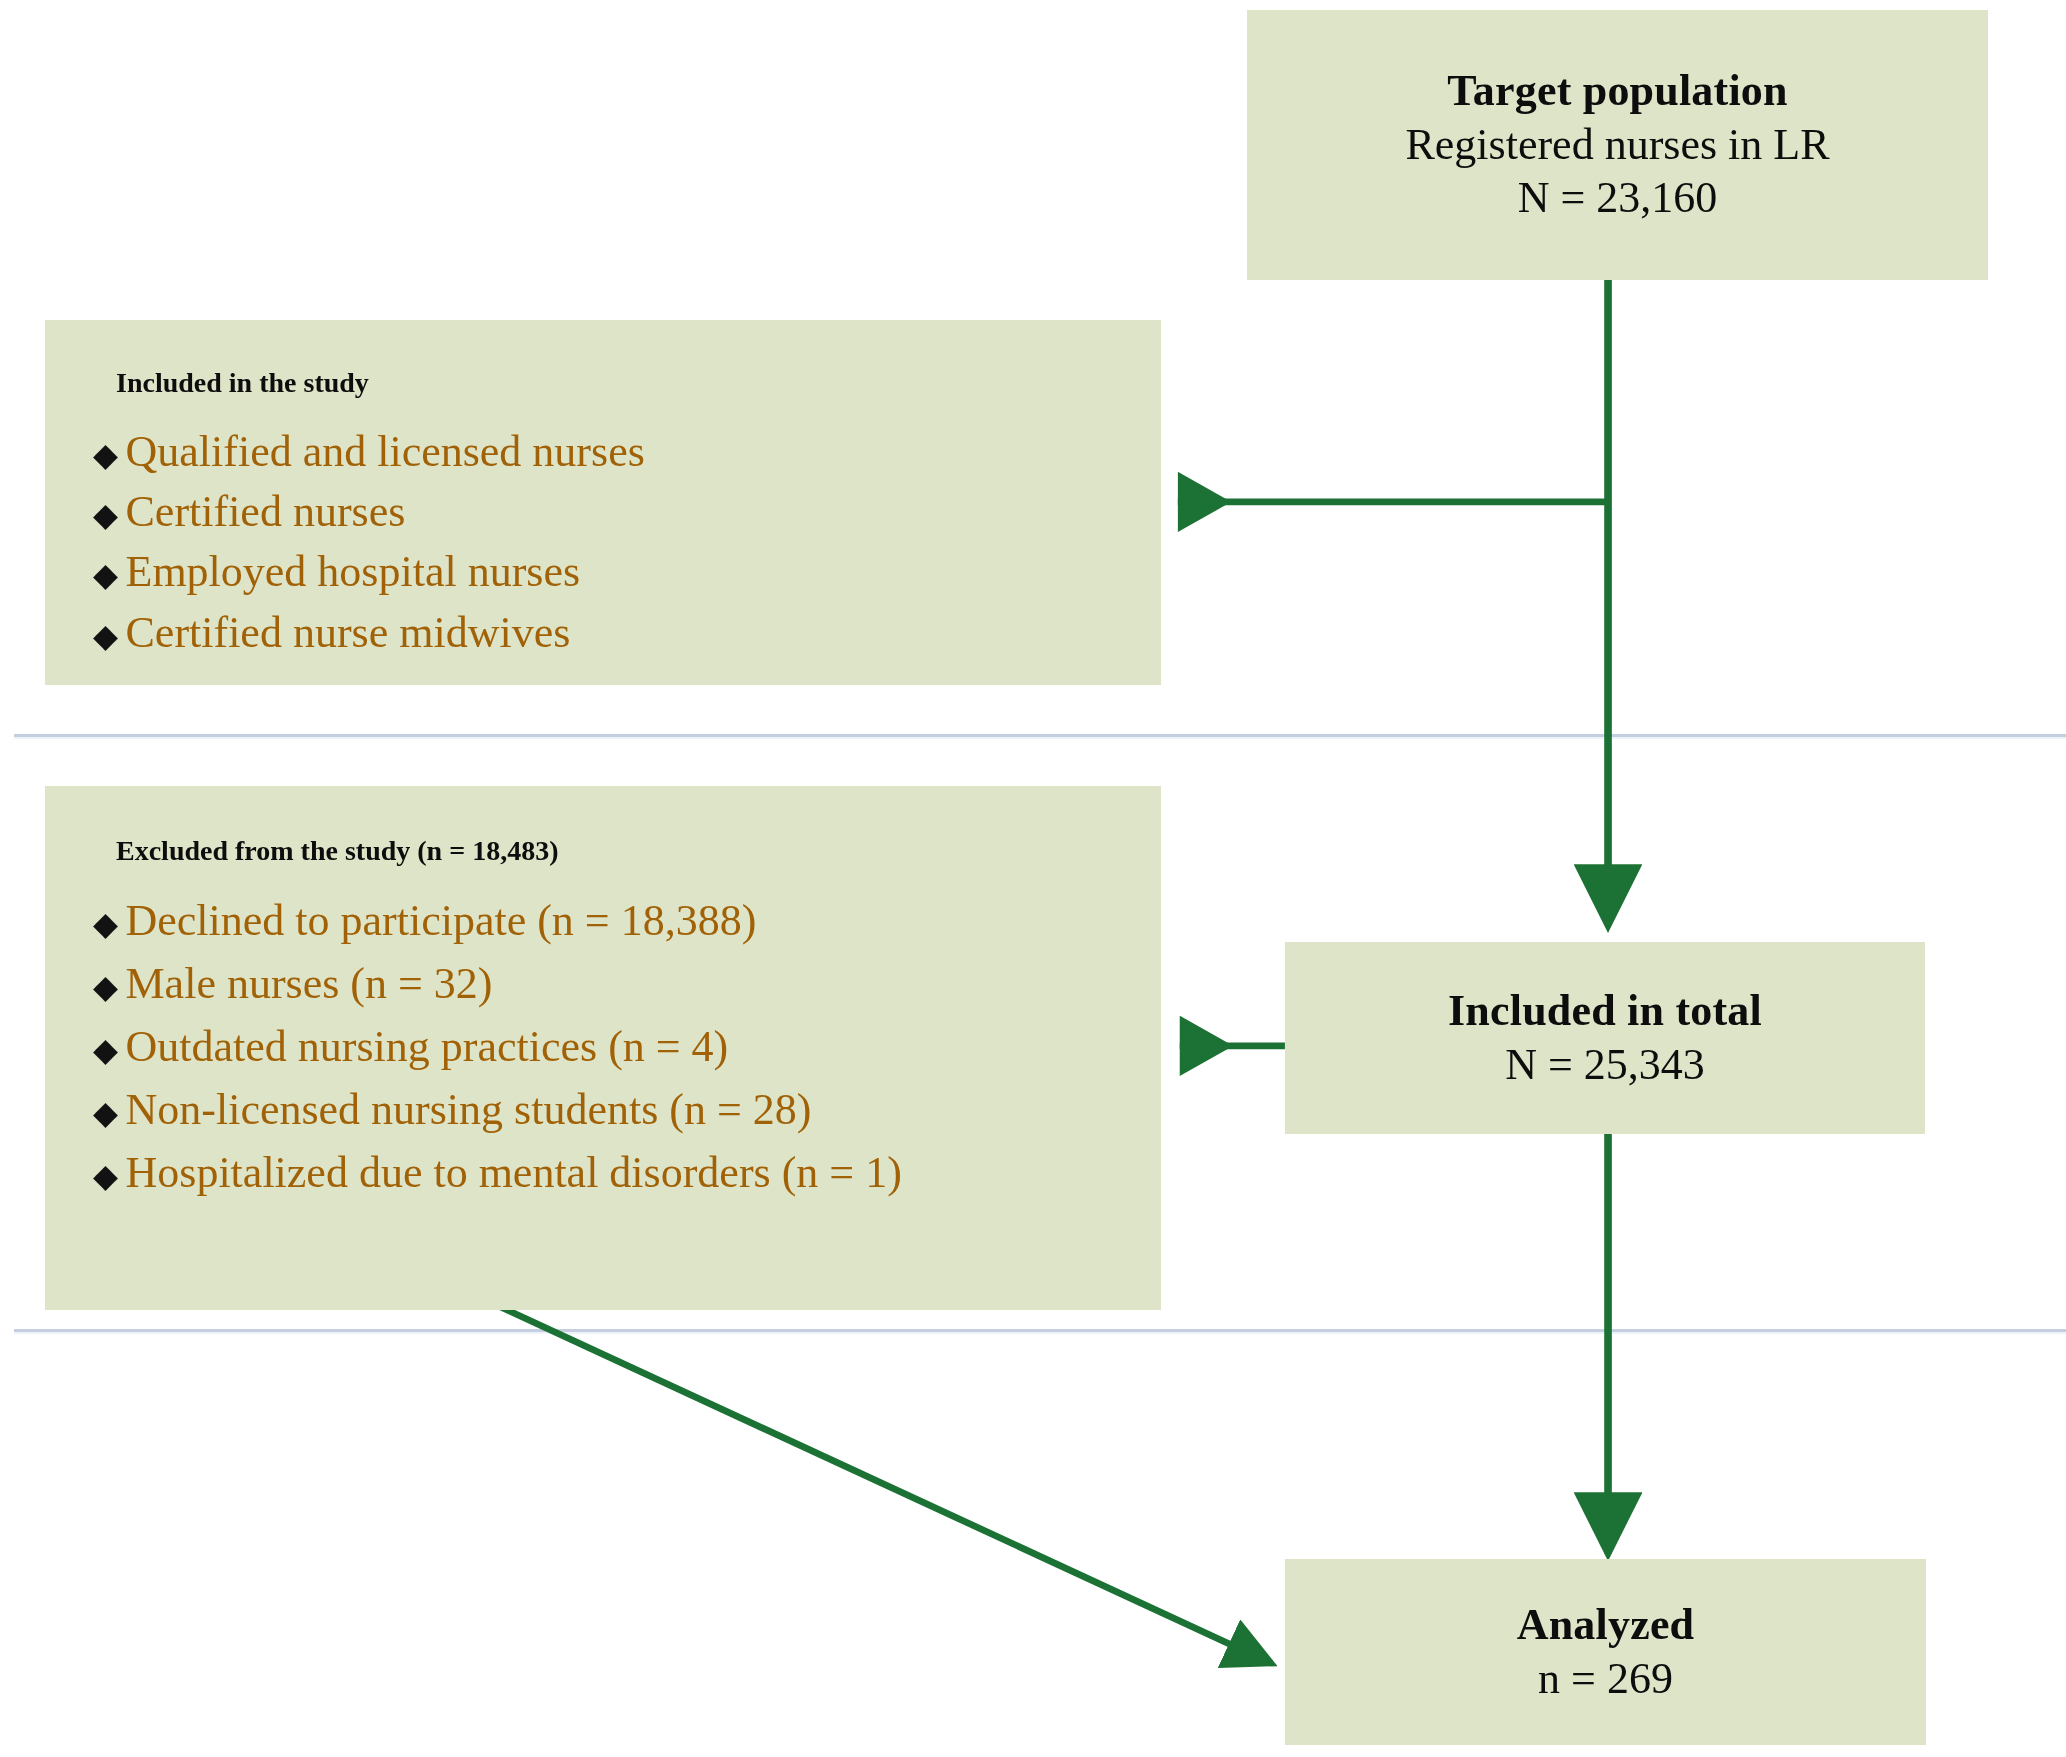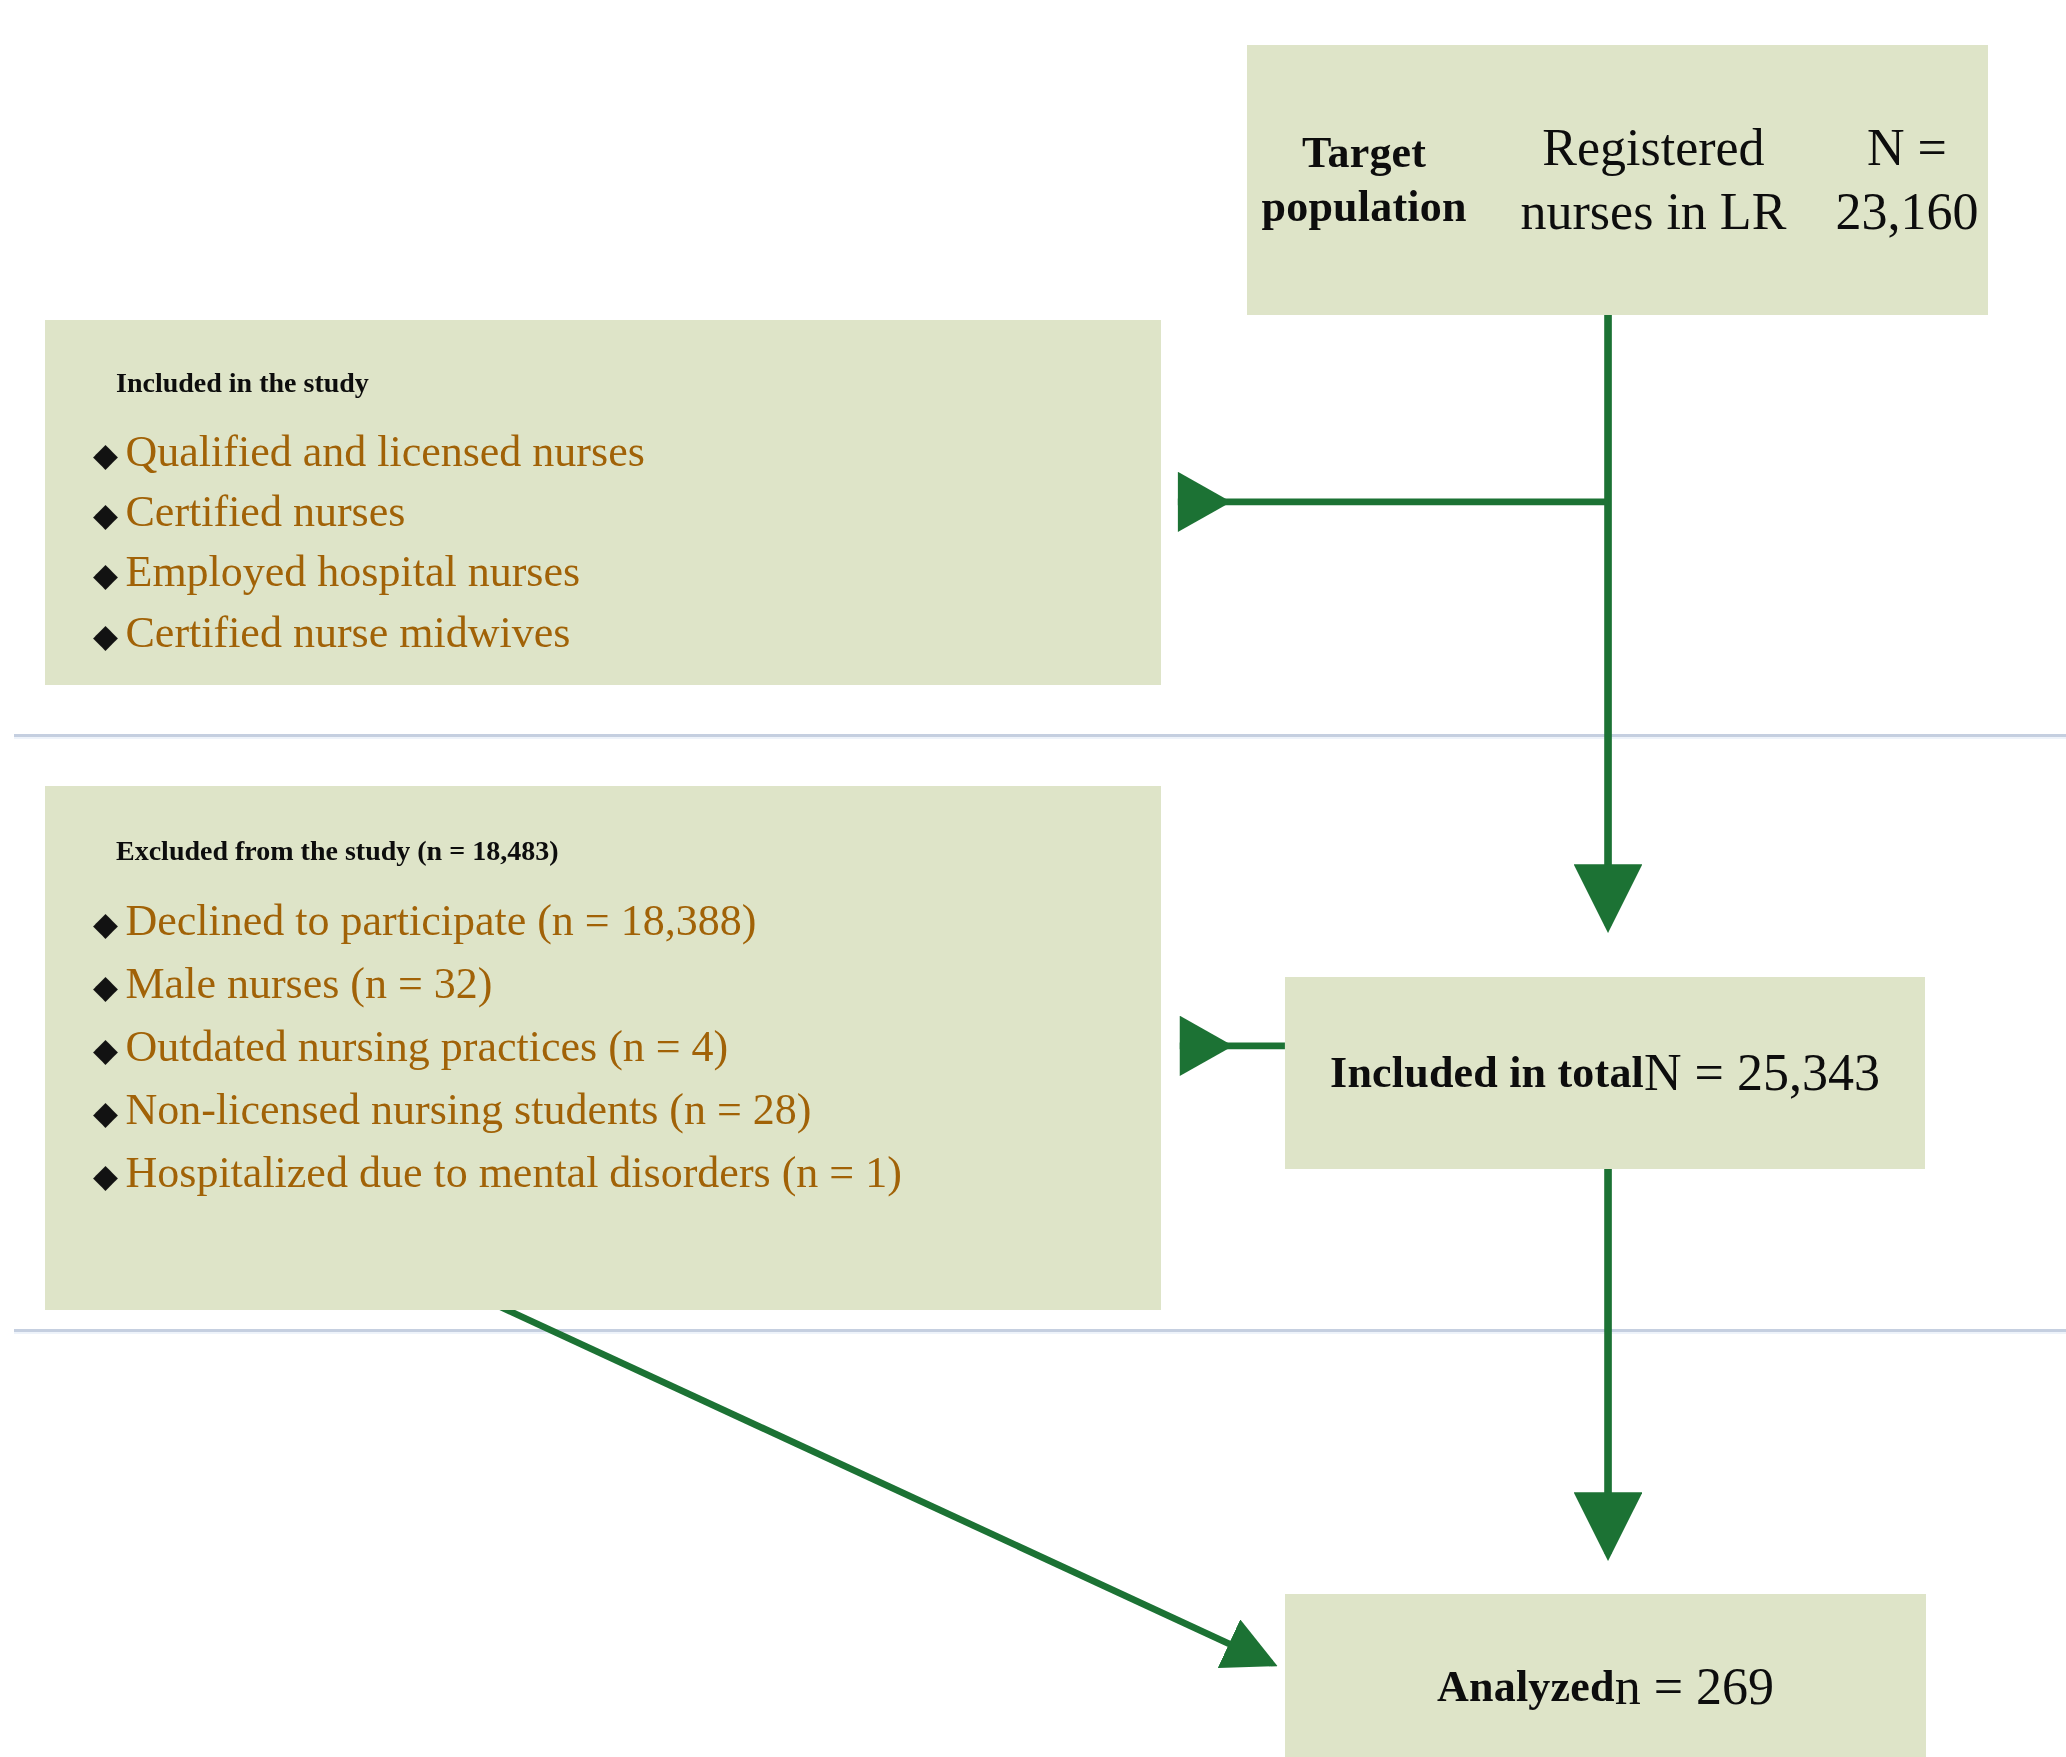--- a/index.html
+++ b/index.html
@@ -16,35 +16,34 @@
     overflow: hidden;
   }
   .box {
     position: absolute;
     background: #DEE4C8;
     box-sizing: border-box;
     color: #0d0d0d;
   }
   .box-center {
     display: flex;
-    flex-direction: row;
+    flex-direction: column;
     align-items: center;
     justify-content: center;
     text-align: center;
-    margin-top: 35px;
   }
   .line-bold {
     font-weight: bold;
     font-size: 44px;
     line-height: 1.22;
     letter-spacing: 0.2px;
   }
   .line-plain {
     font-weight: normal;
-    font-size: 52px;
+    font-size: 44px;
     line-height: 1.22;
   }
   .list-box {
     padding: 0;
   }
   .list-heading {
     position: absolute;
     font-weight: bold;
     font-size: 28px;
     line-height: 1.1;

